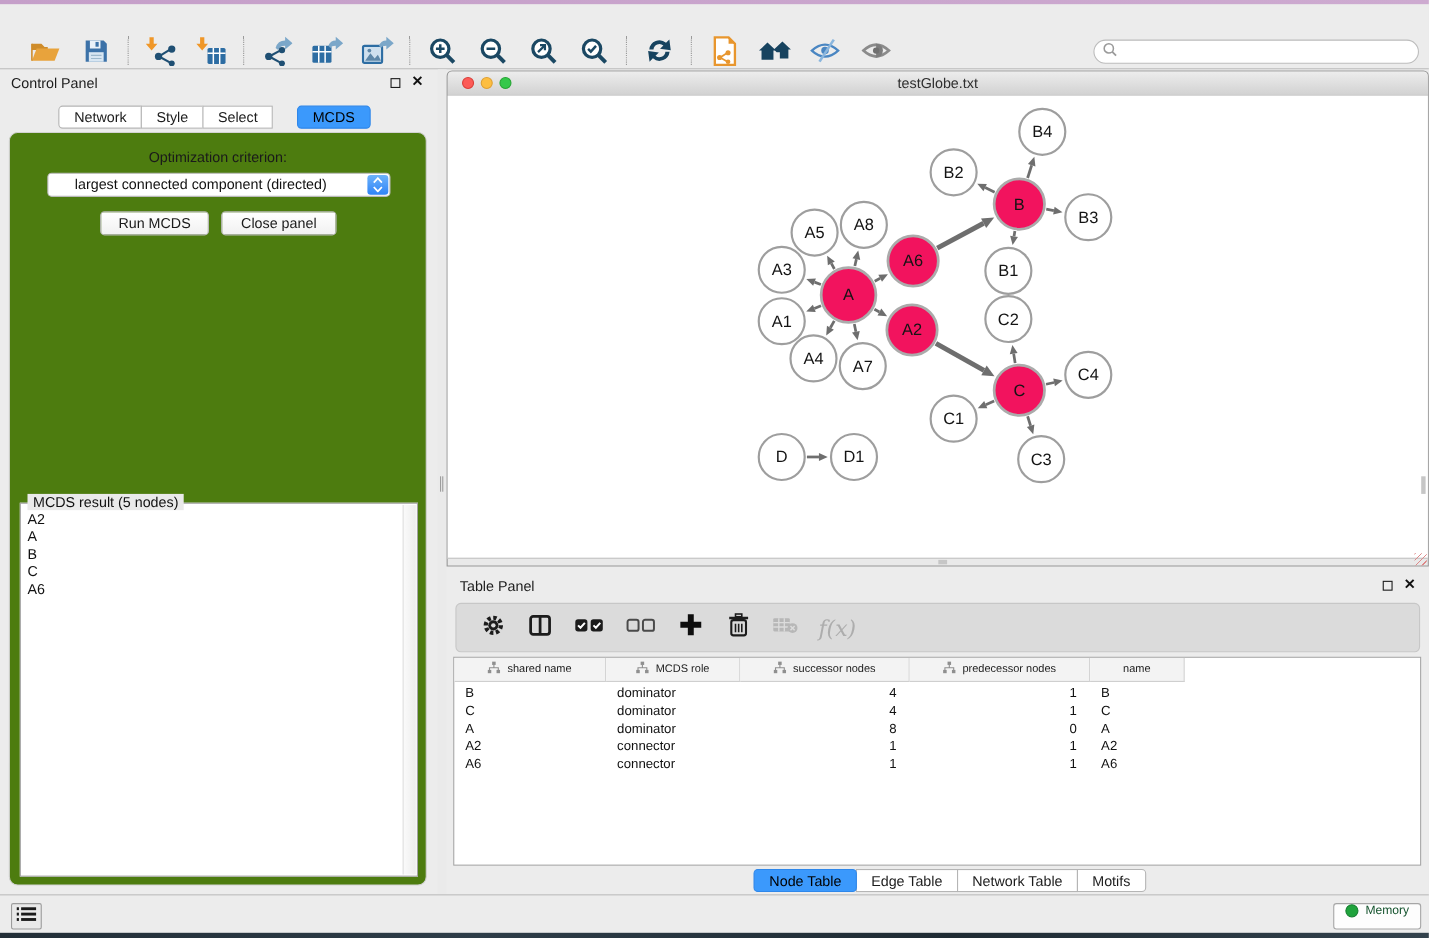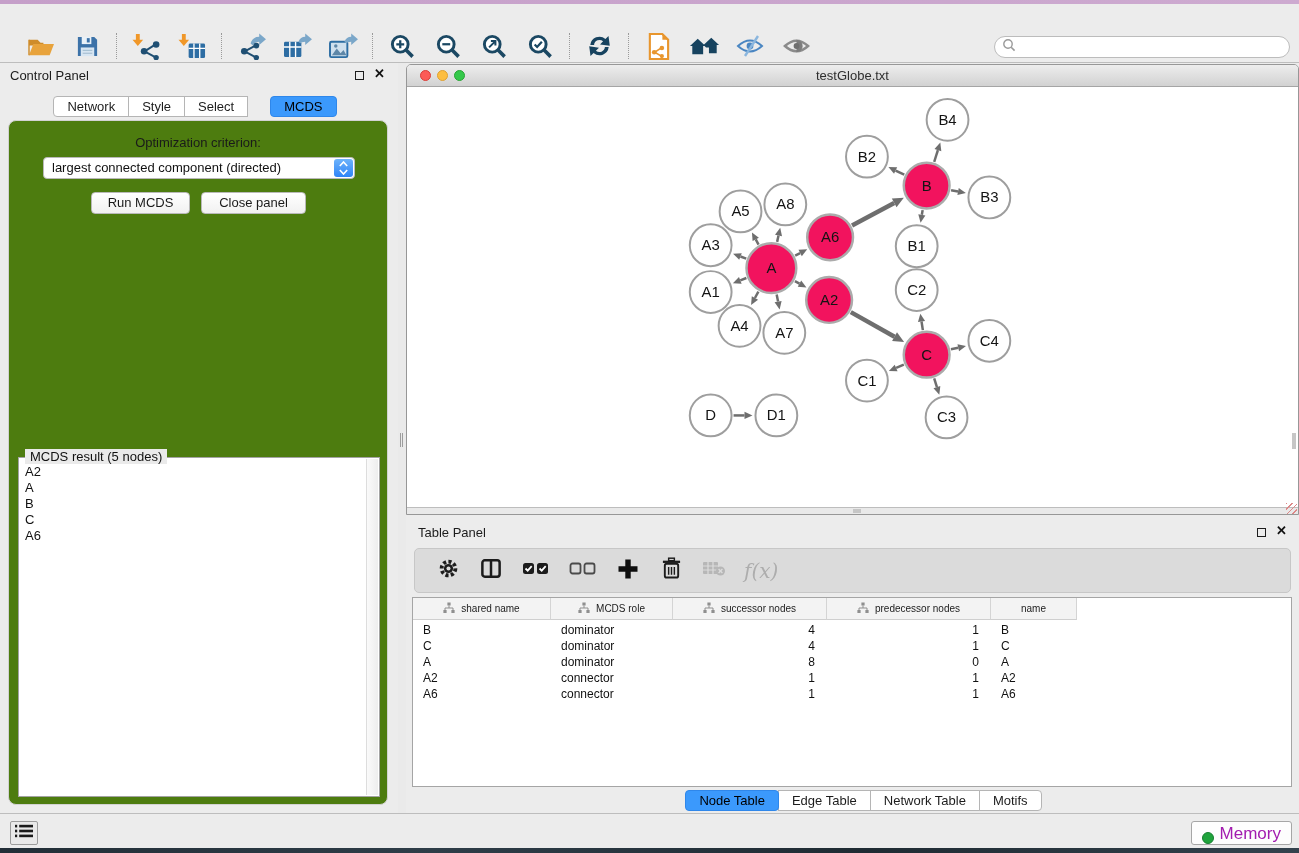--- a/index.html
+++ b/index.html
@@ -32,21 +32,21 @@
   .cp-title { position:absolute; left:10px; top:5px; font-size:13px; color:#1c1c1c; }
   .panel-float-icon { position:absolute; width:9px; height:9px; border:1.5px solid #1c1c1c; top:8px; }
   .panel-close-icon { position:absolute; top:3px; font-size:13px; font-weight:bold; color:#111; }
   .cp-tabs { position:absolute; left:0; right:8px; top:33px; display:flex; justify-content:center; }
   .seg-tab { height:21px; line-height:19px; padding:0 13px; font-size:13px; background:#fff; border:1px solid #b5b5b5; margin-left:-1px; color:#1c1c1c; }
   .seg-tab:first-child { border-radius:4px 0 0 4px; margin-left:0; }
   .seg-tab:last-child { border-radius:0 4px 4px 0; }
   .seg-tab.active { background:#3b99fc; color:#000000; border-color:#2f87ea; border-radius:4px; position:relative; z-index:2;margin-left:22px; }
   .cp-body { position:absolute; left:8px; right:10px; top:57px; bottom:8px; background:#4d7c0f; border:1px solid #d2d2d2; border-radius:8px; }
   .opt-label { position:absolute; left:0; right:0; top:14px; text-align:center; font-size:13px; color:#1a1a1a; }
-  .criterion-select { position:absolute; left:34px; right:32px; top:36px; height:22px; background:#fff; border:1px solid #b9b9b9; border-radius:4px; font-size:13px; color:#111; line-height:20px; padding-left:8px; }
+  .criterion-select { position:absolute; left:34px; right:32px; top:36px; height:22px; background:#fff; border:1px solid #b9b9b9; border-radius:4px; font-size:13px; color:#111; line-height:20px; padding-left:24px; }
   .select-stepper { position:absolute; right:1px; top:1px; bottom:1px; width:19px; border-radius:3px; background:linear-gradient(#6db3fb,#2f84f7); display:flex; flex-direction:column; align-items:center; justify-content:center; gap:2px; }
   .cp-buttons { position:absolute; left:0; right:0; top:71px; height:22px; }
   .btn { position:absolute; height:22px; background:linear-gradient(#ffffff,#f1f1f1); border:1px solid #b9b9b9; border-radius:4px; font-size:13px; color:#1a1a1a; text-align:center; line-height:20px; }
   .btn-run { left:82px; width:99px; }
   .btn-close { left:192px; width:105px; }
   .result-group { position:absolute; left:9px; right:7px; top:336px; bottom:7px; border:1px solid #a3a3a3; background:#fff; }
   .result-legend { position:absolute; left:6px; top:-9px; background:#eaeaea; padding:0 5px; font-size:13px; color:#111; }
   .result-list { position:absolute; left:1px; right:13px; top:6px; bottom:1px; overflow:hidden; background:#fff; }
   .result-item { font-size:13px; line-height:16px; padding-left:5px; color:#111; }
   .result-scroll { position:absolute; right:1px; top:1px; bottom:1px; width:12px; background:linear-gradient(90deg,#fafafa,#ededed); border-left:1px solid #ddd; }
@@ -78,21 +78,21 @@
   .tbody { position:absolute; left:0; top:24px; right:0; bottom:0; }
   .tr { display:flex; height:16px; }
   .td { font-size:12px; line-height:16px; color:#111; white-space:nowrap; overflow:hidden; }
   .td.left { text-align:left; padding-left:10px; }
   .td.right { text-align:right; padding-right:12px; }
   .tp-tabs { position:absolute; left:0; right:0; top:269px; display:flex; justify-content:center; }
 
   
   .statusbar { position:absolute; left:0; right:0; top:809px; height:35px; background:#ececec; border-top:1px solid #bdbdbd; }
   .status-list-btn { position:absolute; left:10px; top:7px; width:28px; height:24px; background:#e9e9e9; border:1px solid #9c9c9c; border-radius:2px; display:flex; align-items:center; justify-content:center; }
-  .memory-btn { position:absolute; right:7px; top:7px; height:24px; background:#fdfdfd; border:1px solid #a6a6a6; border-radius:3px; display:flex; align-items:flex-end; gap:6px; padding:0 10px; font-size:17px; color:#a21caf; }
+  .memory-btn { position:absolute; right:7px; top:7px; height:24px; background:#fdfdfd; border:1px solid #a6a6a6; border-radius:3px; display:flex; align-items:flex-start; gap:6px; padding:0 10px; font-size:11px; color:#14532d; }
   .memory-dot { width:12px; height:12px; border-radius:50%; background:#1fa33c; border:1px solid #168030; }
 </style>
 </head>
 <body>
 
 <div class="screen">
   <div class="desktop-top"></div>
 
   <div class="window">
 

